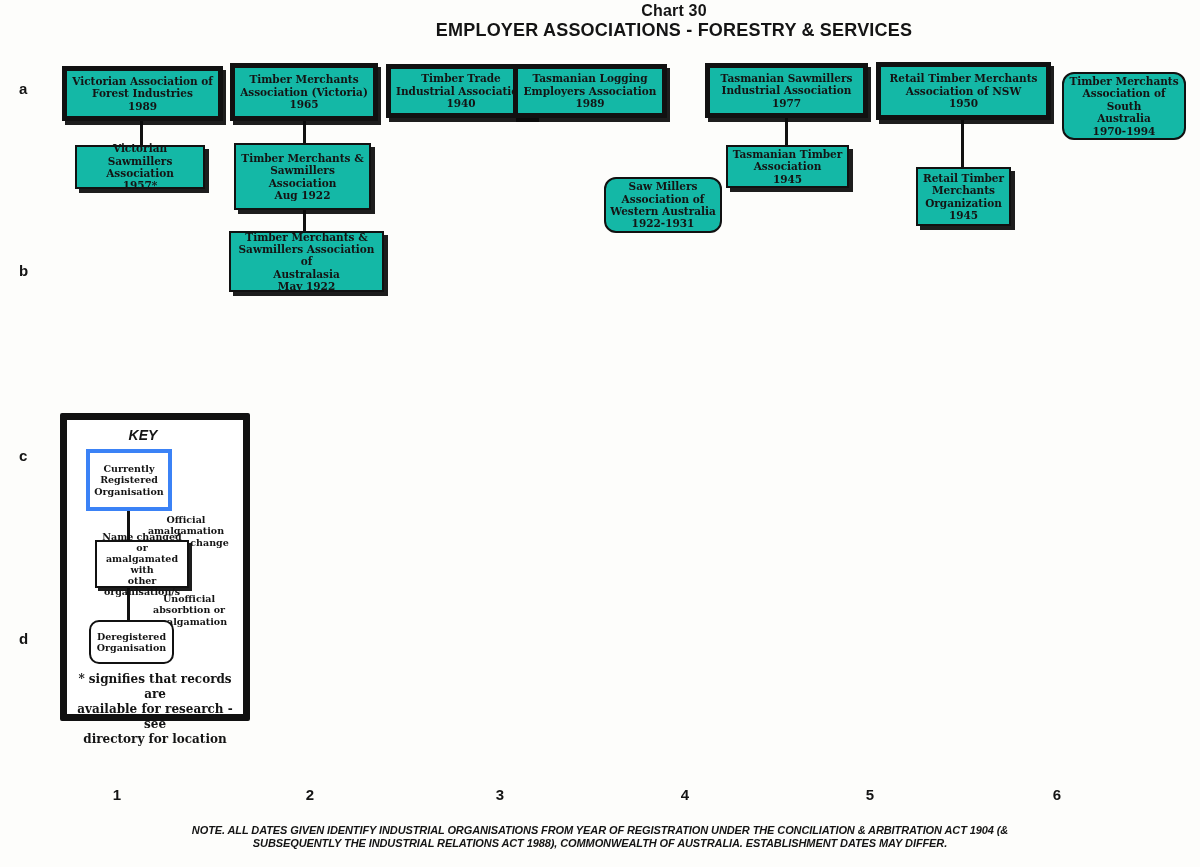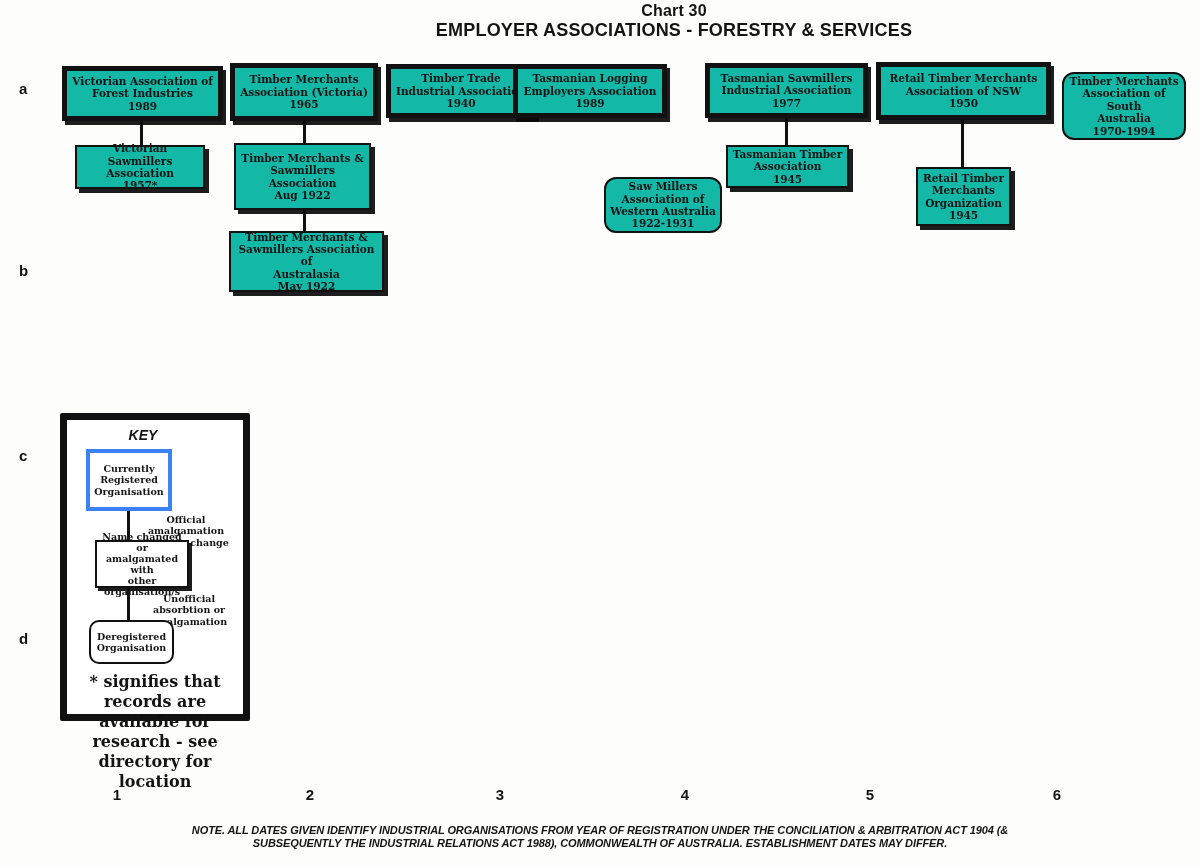--- a/index.html
+++ b/index.html
@@ -112,21 +112,21 @@
     font-weight: bold;
     font-size: 9.5px;
     line-height: 1.2;
     text-align: center;
     white-space: pre-line;
   }
   .key-footnote {
     position: absolute;
     left: 2px; top: 252px; width: 172px;
     font-weight: bold;
-    font-size: 16px;
+    font-size: 12px;
     line-height: 1.25;
     text-align: center;
     white-space: pre-line;
   }
 
   
   .note {
     position: absolute;
     left: 50%; top: 824px;
     transform: translateX(-50%);

